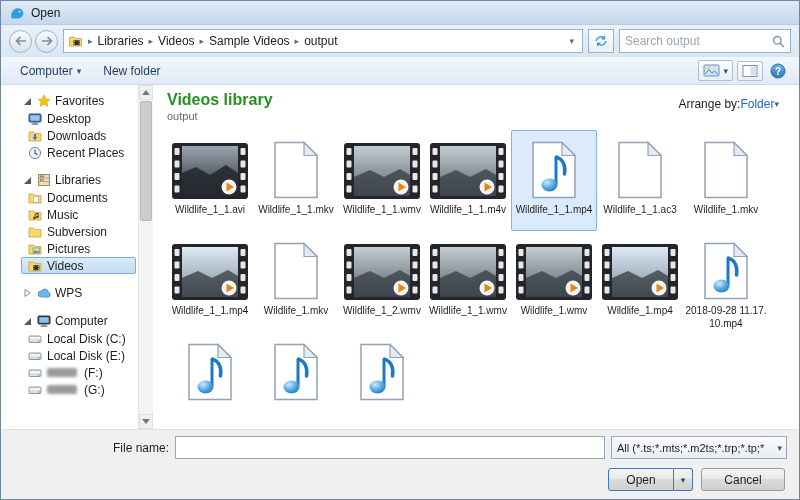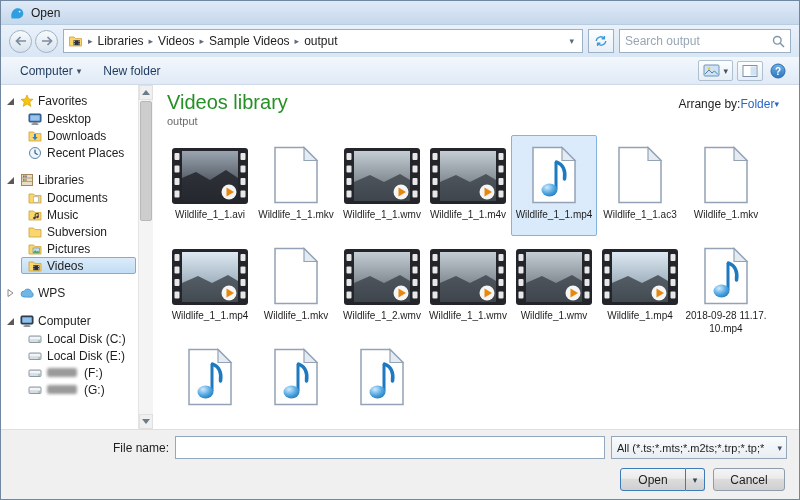--- a/index.html
+++ b/index.html
@@ -44,39 +44,39 @@
   .tb-caret { font-size:9px; color:#40536b; }
   .tb-right { margin-left:auto; display:flex; align-items:center; gap:4px; }
   .tb-iconbtn { display:flex; align-items:center; gap:2px; padding:2px 4px;
                 border:1px solid #aebfd0; border-radius:2px;
                 background:linear-gradient(#fdfefe,#e6eef7); }
 
   
   .content { flex:1; display:flex; background:#fff; overflow:hidden; }
 
   .sidebar { width:152px; flex:0 0 152px; position:relative; padding:6px 15px 0 0; overflow:hidden; }
-  .sb-head { display:flex; align-items:center; gap:4px; height:19px; padding-left:3px; white-space:nowrap; }
+  .sb-head { display:flex; align-items:center; gap:4px; height:19px; padding-left:20px; white-space:nowrap; }
   .sb-item { display:flex; align-items:center; gap:5px; height:17px; padding-left:26px;
              white-space:nowrap; border:1px solid transparent; border-radius:2px; }
   .sb-item.sel { background:linear-gradient(#dcebfa,#c2ddf4); border-color:#7face0;
                  margin-left:20px; padding-left:6px; margin-right:2px; }
   .sb-group { margin-bottom:9px; }
   .sb-label { overflow:hidden; text-overflow:ellipsis; }
   .redact { display:inline-block; width:30px; height:9px; background:#9a9a9a;
             filter:blur(1.5px); border-radius:2px; margin-right:2px; }
   .sb-scroll { position:absolute; right:0; top:0; bottom:0; width:15px; background:#f4f4f4;
                border-left:1px solid #e4e4e4; }
   .sb-scroll .arrow { height:15px; display:flex; align-items:center; justify-content:center;
                       background:#f0f0f0; border:1px solid #e0e0e0; }
   .sb-scroll .arrow.down { position:absolute; bottom:0; left:0; right:0; }
   .sb-thumb { position:absolute; top:16px; left:1px; right:1px; height:120px;
               background:#cdcdcd; border:1px solid #b8b8b8; border-radius:2px; }
 
   .main { flex:1; position:relative; padding:6px 0 0 14px; overflow:hidden; }
-  .lib-title { font-size:20px; color:var(--library-title-green,#259125); }
+  .lib-title { font-size:16px; color:var(--library-title-green,#259125);font-weight:bold; }
   .lib-sub { font-size:11px; color:#6b6b6b; margin-top:1px; }
   .arrange { position:absolute; top:12px; right:20px; display:flex; align-items:center; }
   .arrange .val { color:var(--link-blue,#2a66c8); }
   .arrange .car { color:var(--link-blue,#2a66c8); font-size:9px; }
 
   .grid { margin-top:8px; width:604px; height:278px; overflow:hidden;
           display:flex; flex-wrap:wrap; align-content:flex-start; }
   .tile { width:86px; height:101px; display:flex; flex-direction:column; align-items:center;
           padding:4px 1px 0; border:1px solid transparent; border-radius:2px; }
   .tile.selected { background:linear-gradient(#dcebfc,var(--selection-fill,#d9eafb));
@@ -96,21 +96,21 @@
               padding:0 2px 0 5px; overflow:hidden; flex:0 0 176px; }
   .ft-text { font-size:11px; white-space:nowrap; overflow:hidden; flex:1; }
   .combo-arrow { font-size:9px; color:#41536a; padding:0 2px; }
   .btn-row { display:flex; justify-content:flex-end; align-items:center; gap:8px; padding:7px 14px 0; }
   .btn { height:23px; border:1px solid #8e9cab; border-radius:3px; font:12px "Liberation Sans",sans-serif;
          background:linear-gradient(#f4f4f4 0%,#ebebeb 45%,#dddddd 46%,#cfcfcf 100%); color:#1e1e1e; }
   .open-split { display:flex; }
   .open-main { width:66px; border-radius:3px 0 0 3px; border-color:#3c7bb8; }
   .open-arrow { width:19px; border-radius:0 3px 3px 0; border-color:#3c7bb8; border-left:none;
                 font-size:9px; color:#33475c; }
-  .cancel { width:72px; }
+  .cancel { width:84px; }
 
   .ic { display:inline-flex; align-items:center; justify-content:center; line-height:0; }
 </style>
 </head>
 <body>
 
 <svg width="0" height="0" style="position:absolute">
   <defs>
     <linearGradient id="g-dark" x1="0" y1="0" x2="0" y2="1">
       <stop offset="0" stop-color="#9aa5b1"></stop>

